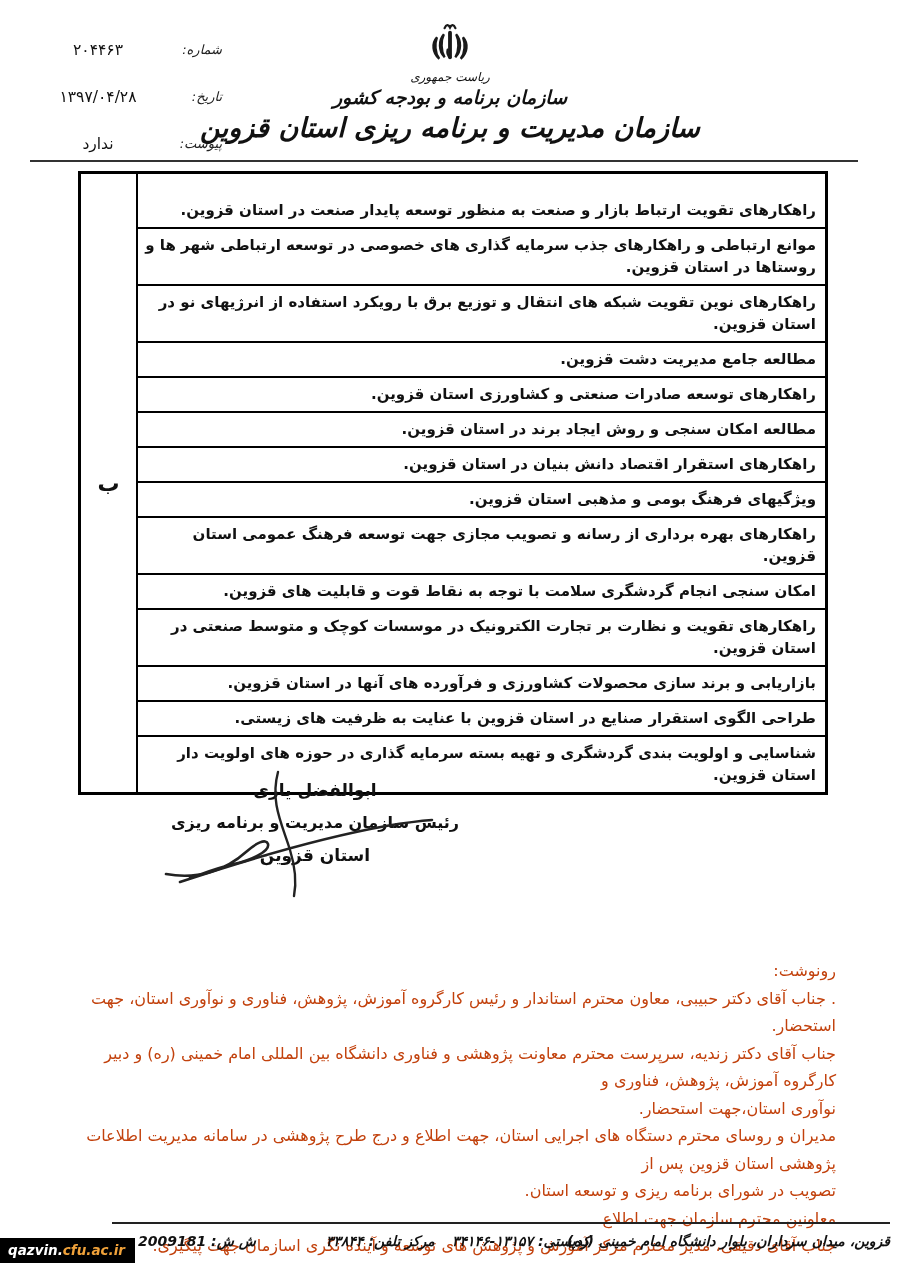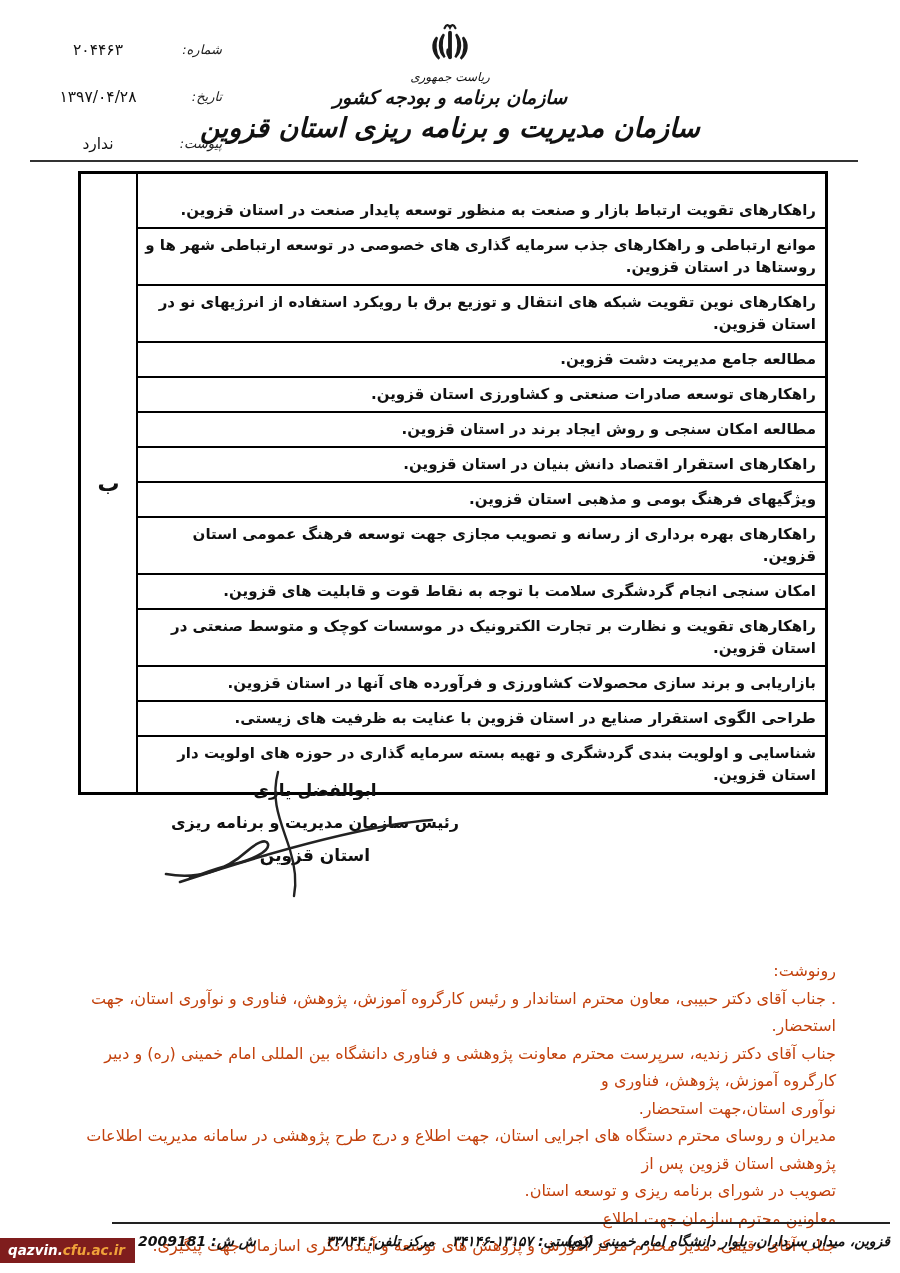--- a/index.html
+++ b/index.html
@@ -57,21 +57,21 @@
   
   .rule-bottom{position:absolute;top:1222px;left:112px;width:778px;border-top:2px solid #222;}
   .f-item{position:absolute;top:1233px;font-size:14px;font-weight:bold;font-style:italic;direction:rtl;white-space:nowrap;}
   .f-address{right:10px;}
   .f-postal{left:452px;}
   .f-phone{left:326px;}
   .f-shsh{left:138px;}
   .ltr-num{direction:ltr;unicode-bidi:embed;display:inline-block;}
   .watermark{
     position:absolute;left:0;top:1238px;height:25px;line-height:25px;
-    padding:0 10px 0 8px;background:#7f1d1d;
+    padding:0 10px 0 8px;background:#000000;
     font-style:italic;font-weight:bold;font-size:13.5px;
     direction:ltr;white-space:nowrap;
   }
   .wm-white{color:#ffffff;}
   .wm-orange{color:#f0a23a;}
 </style>
 </head>
 <body>
 
 <div id="page">

